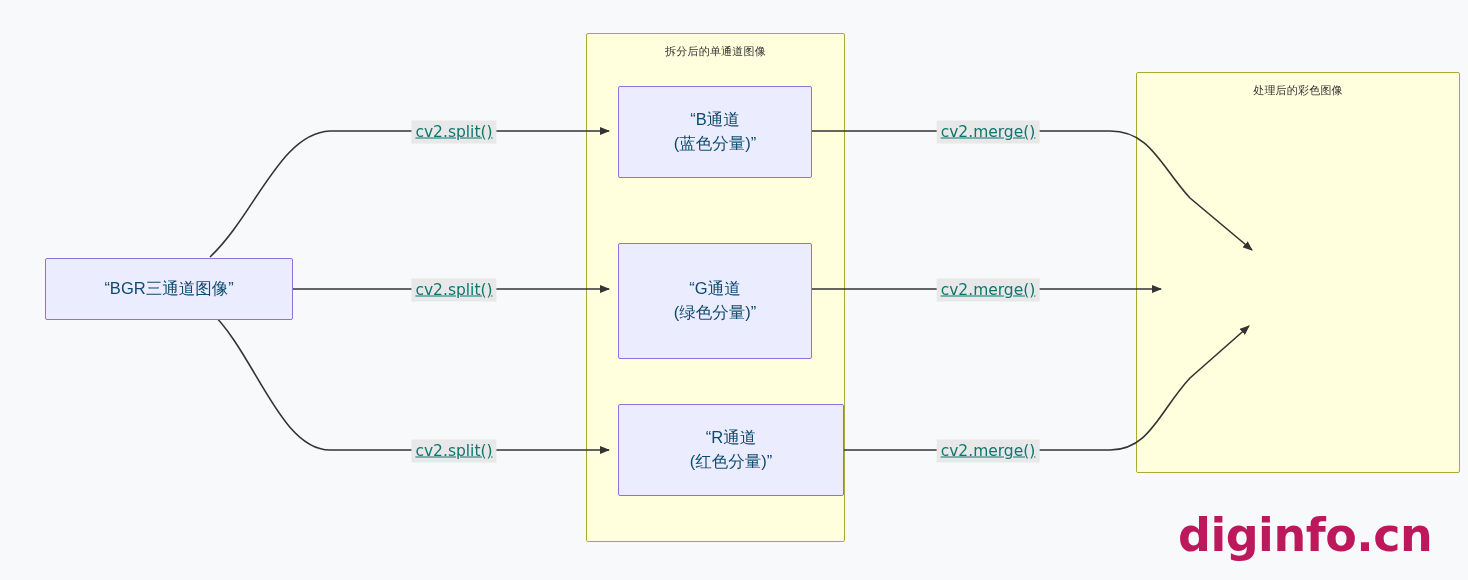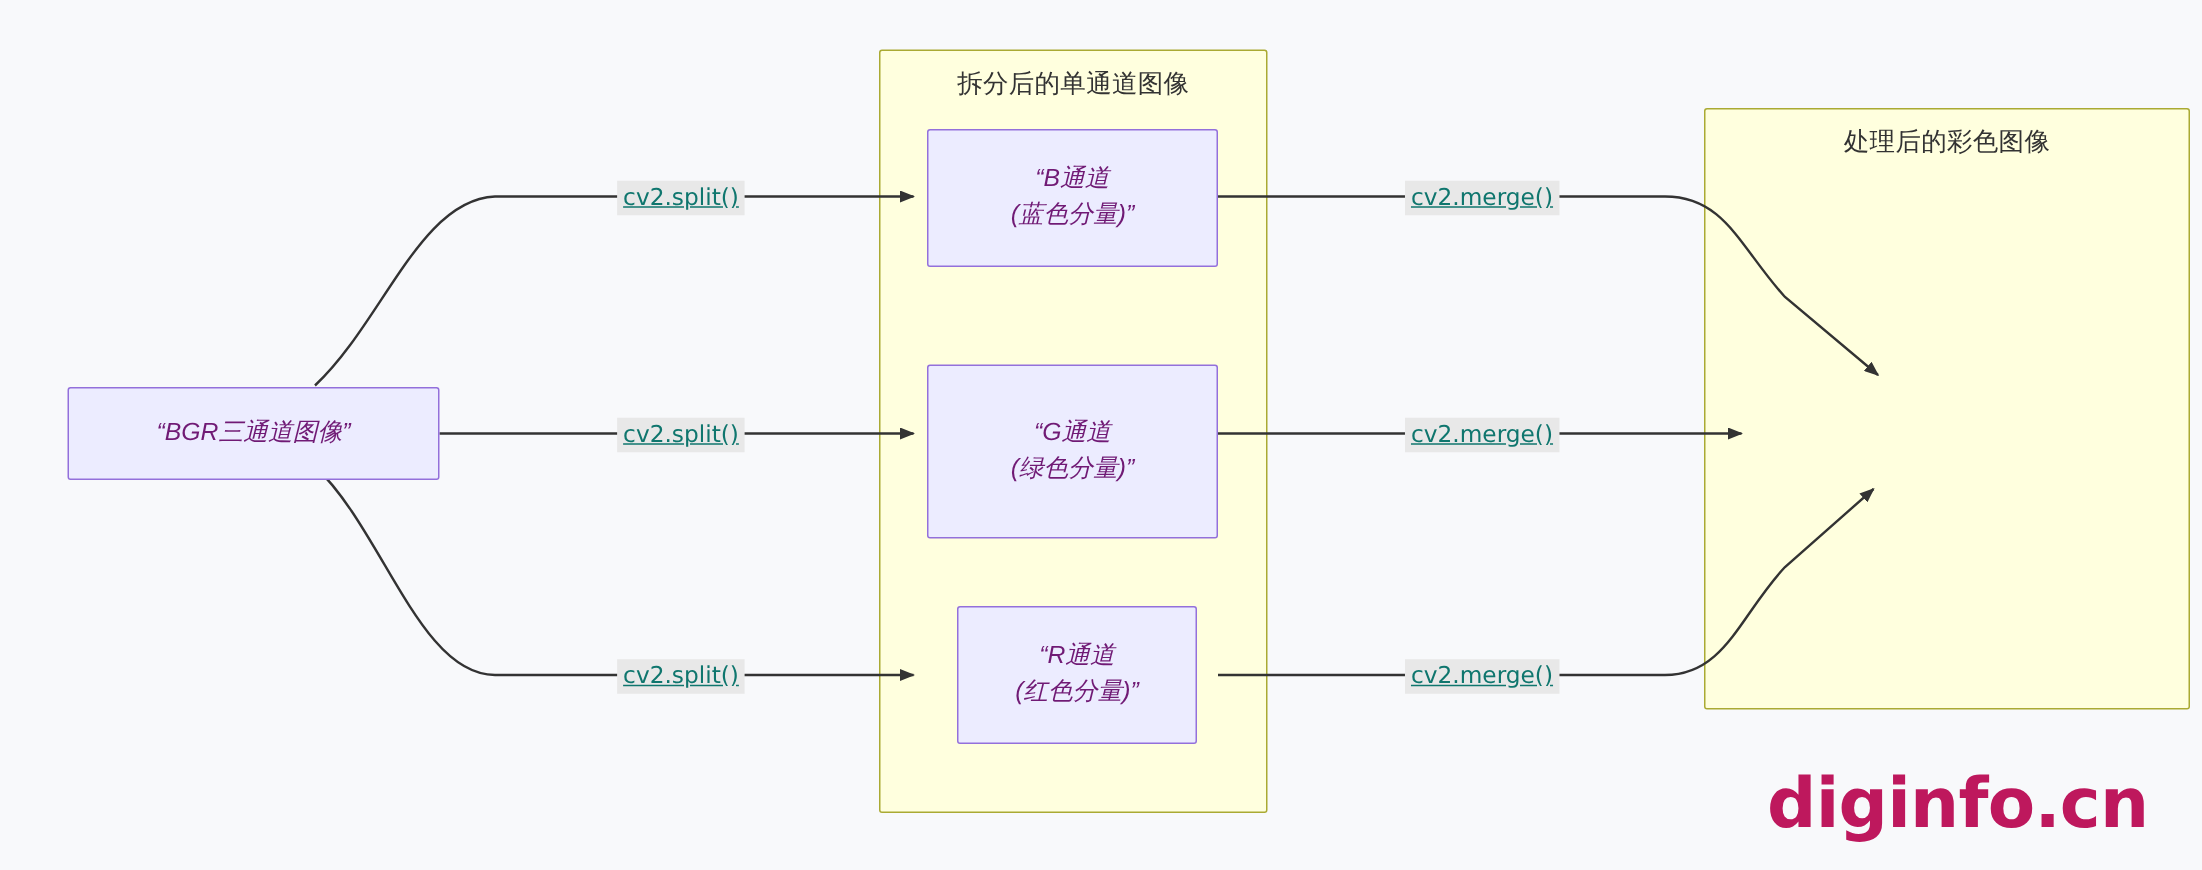--- a/index.html
+++ b/index.html
@@ -27,40 +27,39 @@
     position: absolute;
     background: #ffffde;
     border: 1.4px solid #aaaa33;
     border-radius: 2px;
   }
   .cluster-title {
     position: absolute;
     width: 100%;
     text-align: center;
     top: 10px;
-    font-size: 17px;
+    font-size: 11px;
     color: #333333;
     letter-spacing: 0.2px;
     white-space: nowrap;
   }
   .node {
     position: absolute;
     background: #ececff;
     border: 1.4px solid #9370db;
     border-radius: 2px;
     display: flex;
     align-items: center;
     justify-content: center;
     text-align: center;
     font-size: 16.5px;
-    color: #701a75;
+    color: #0c4a6e;
     line-height: 1.45;
     white-space: pre-line;
     z-index: 3;
-    font-style: italic;
   }
   .edge-label {
     position: absolute;
     background: #e8e8e8;
     color: #0f766e;
     font-size: 15.5px;
     padding: 2px 4px 3px 4px;
     white-space: nowrap;
     transform: translate(-50%, -50%);
     z-index: 4;
@@ -119,19 +118,19 @@
   <div class="edge-label" style="left:988px; top:451px;">cv2.merge()</div>
 
   <div class="node" style="left:45px; top:258px; width:248px; height:62px;">“BGR三通道图像”</div>
 
   <div class="node" style="left:618px; top:86px; width:194px; height:92px;">“B通道
 (蓝色分量)”</div>
 
   <div class="node" style="left:618px; top:243px; width:194px; height:116px;">“G通道
 (绿色分量)”</div>
 
-  <div class="node" style="left:638px; top:404px; width:160px; height:92px;">“R通道
+  <div class="node" style="left:618px; top:404px; width:226px; height:92px;">“R通道
 (红色分量)”</div>
 
 
   <div class="watermark" style="left:1178px; top:508px;">diginfo.cn</div>
 
 </div>
 
 </body></html>

